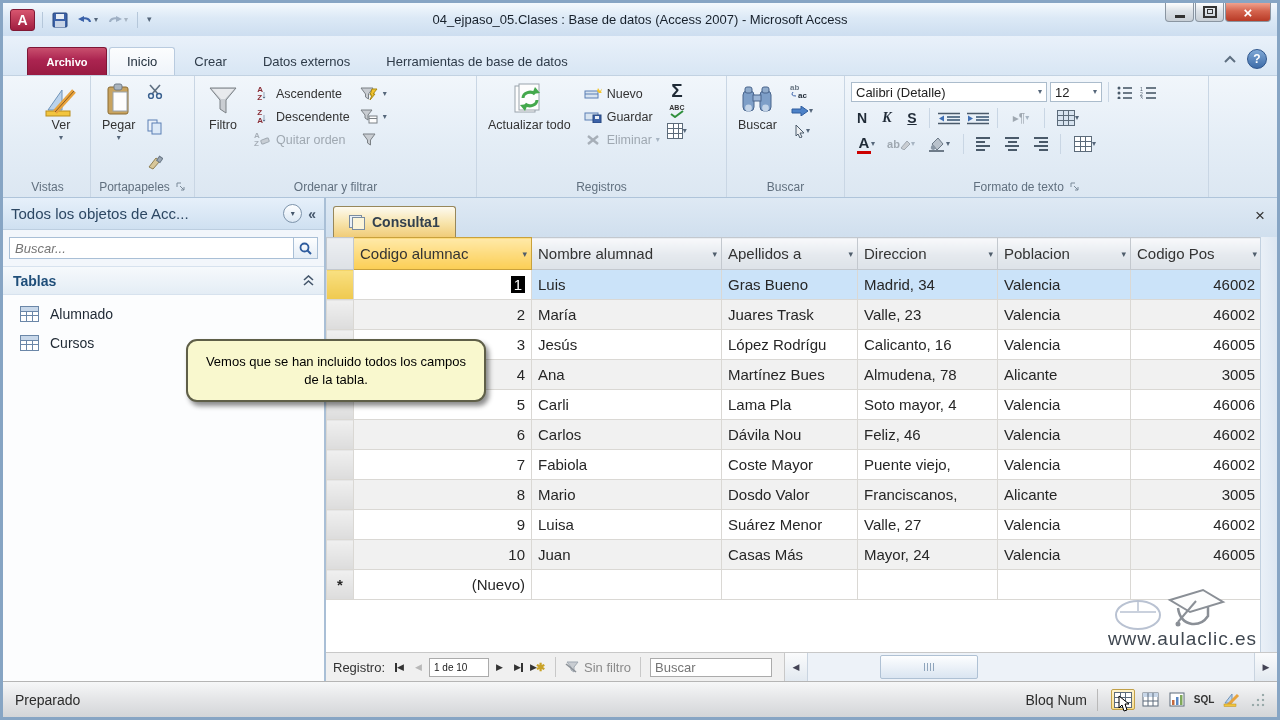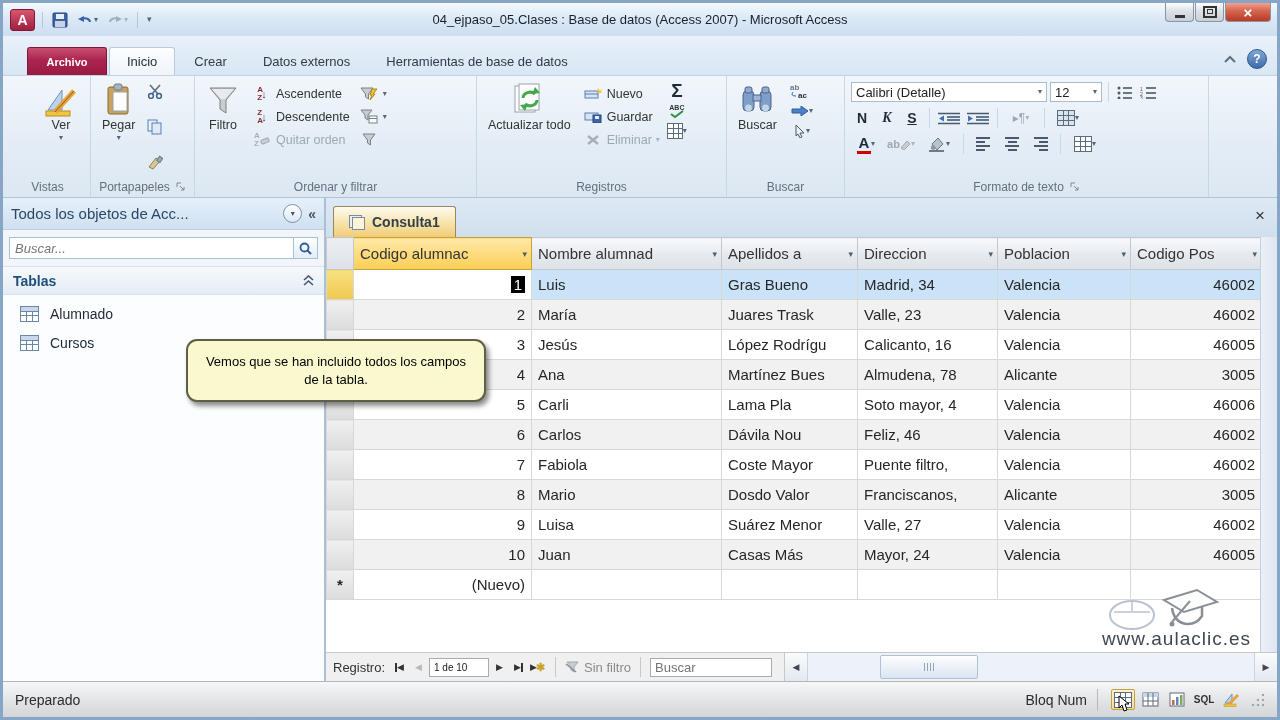--- a/index.html
+++ b/index.html
@@ -111,21 +111,21 @@
   table.grid td{height:30px;font-size:15px;color:#262626;padding:0 6px;background:#fff;}
   tr.even td{background:#F1F1F1;}
   tr.sel td{background:#CBE3F9;}
   td.rowsel{background:linear-gradient(#F0F0F0,#DCDCDC) !important;border:1px solid #C6C6C6;text-align:center;padding:0;}
   tr.sel td.rowsel{background:linear-gradient(#F9E081,#EFC94F) !important;}
   td.num{text-align:right;}
   td.edit{background:#fff !important;text-align:right;padding:0 2px;}
   .selval{background:#000;color:#fff;padding:0 3px;}
   td.star{font-size:17px;color:#333;font-weight:bold;}
   .vscroll{position:absolute;right:0;top:0;bottom:0;width:16px;background:linear-gradient(90deg,#EAF0F7,#DDE7F2);border-left:1px solid #C2D1E0;}
-  .watermark{position:absolute;right:26px;bottom:2px;display:flex;flex-direction:column;align-items:flex-start;z-index:5;}
+  .watermark{position:absolute;right:20px;bottom:2px;display:flex;flex-direction:column;align-items:flex-start;z-index:5;}
   .wm-text{font-size:19px;color:#3F4750;letter-spacing:1px;margin-top:-10px;}
 
   
   .callout{position:absolute;left:183px;top:336px;width:300px;box-sizing:border-box;padding:12px 10px;background:#F9F8CE;border:2px solid #5F5F48;border-radius:11px;box-shadow:3px 4px 5px rgba(0,0,0,0.45);font-size:13px;color:#000;text-align:center;line-height:1.35;z-index:60;}
 
   
   .recordnav{height:28px;flex:0 0 28px;background:#F0F0F0;border-top:1px solid #C8C8C8;display:flex;align-items:center;padding-left:7px;font-size:13px;color:#333;gap:2px;position:relative;}
   .rn-btn{min-width:17px;height:18px;display:flex;align-items:center;justify-content:center;font-size:9px;color:#333;gap:0;}
   .rn-btn.disabled{color:#B8B8B8;}
   .rn-btn .bar{width:2px;height:9px;background:currentColor;}
@@ -739,21 +739,21 @@
                 <td>Dávila Nou</td>
                 <td>Feliz, 46</td>
                 <td>Valencia</td>
                 <td class="num">46002</td>
               </tr>
               <tr class="odd">
                 <td class="rowsel"></td>
                 <td class="num">7</td>
                 <td>Fabiola</td>
                 <td>Coste Mayor</td>
-                <td>Puente filtro,</td>
+                <td>Puente viejo,</td>
                 <td>Valencia</td>
                 <td class="num">46002</td>
               </tr>
               <tr class="even">
                 <td class="rowsel"></td>
                 <td class="num">8</td>
                 <td>Mario</td>
                 <td>Dosdo Valor</td>
                 <td>Franciscanos,</td>
                 <td>Alicante</td>

